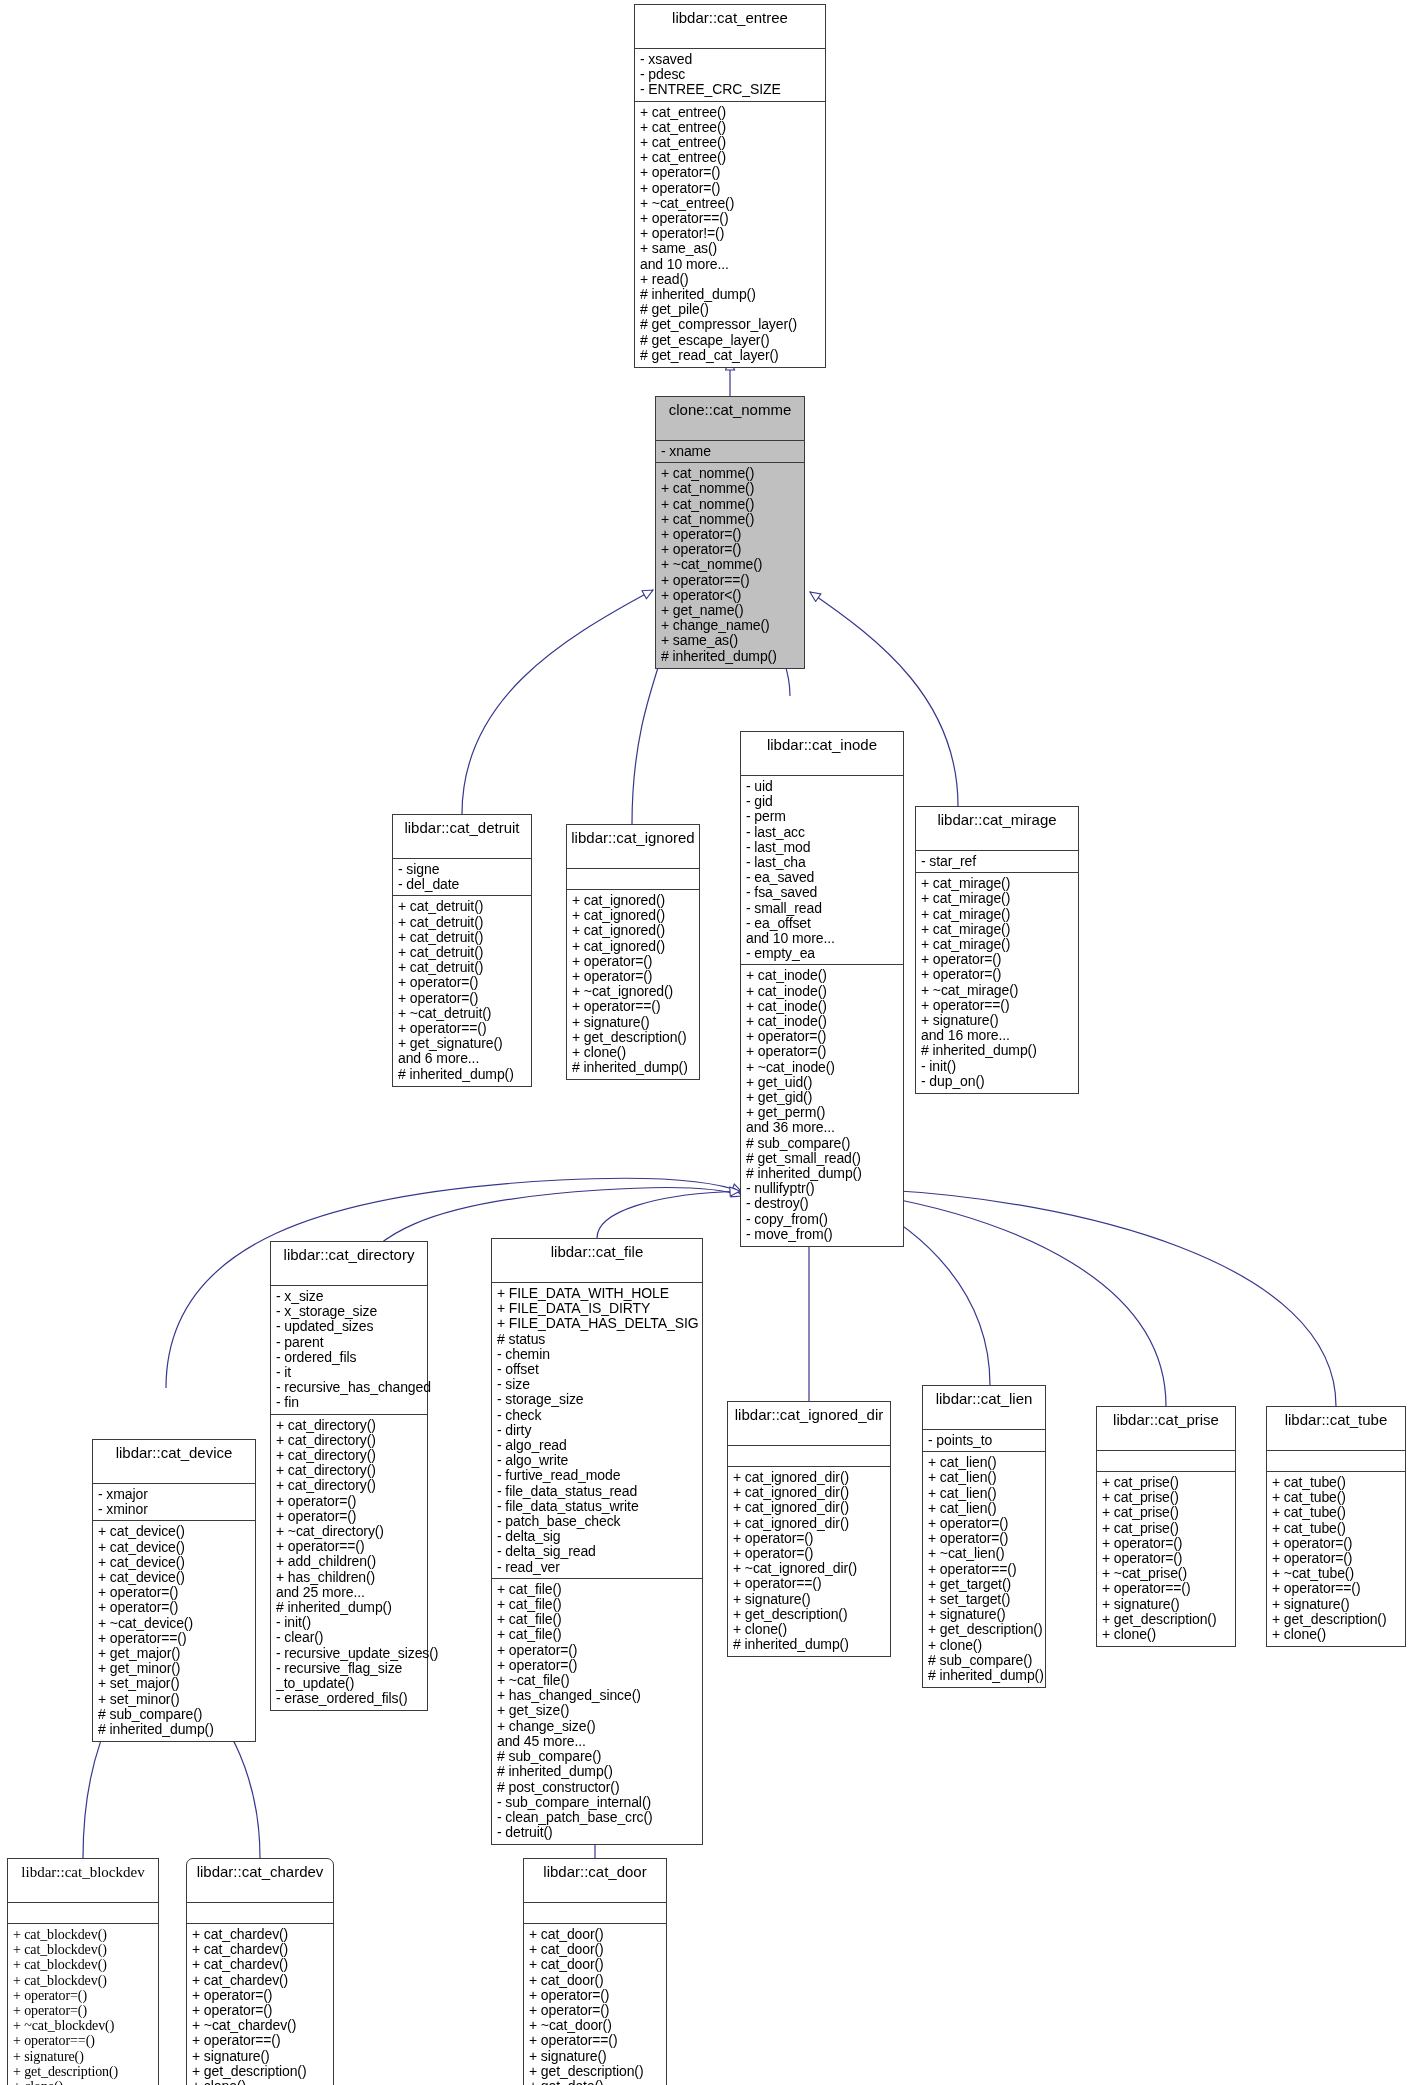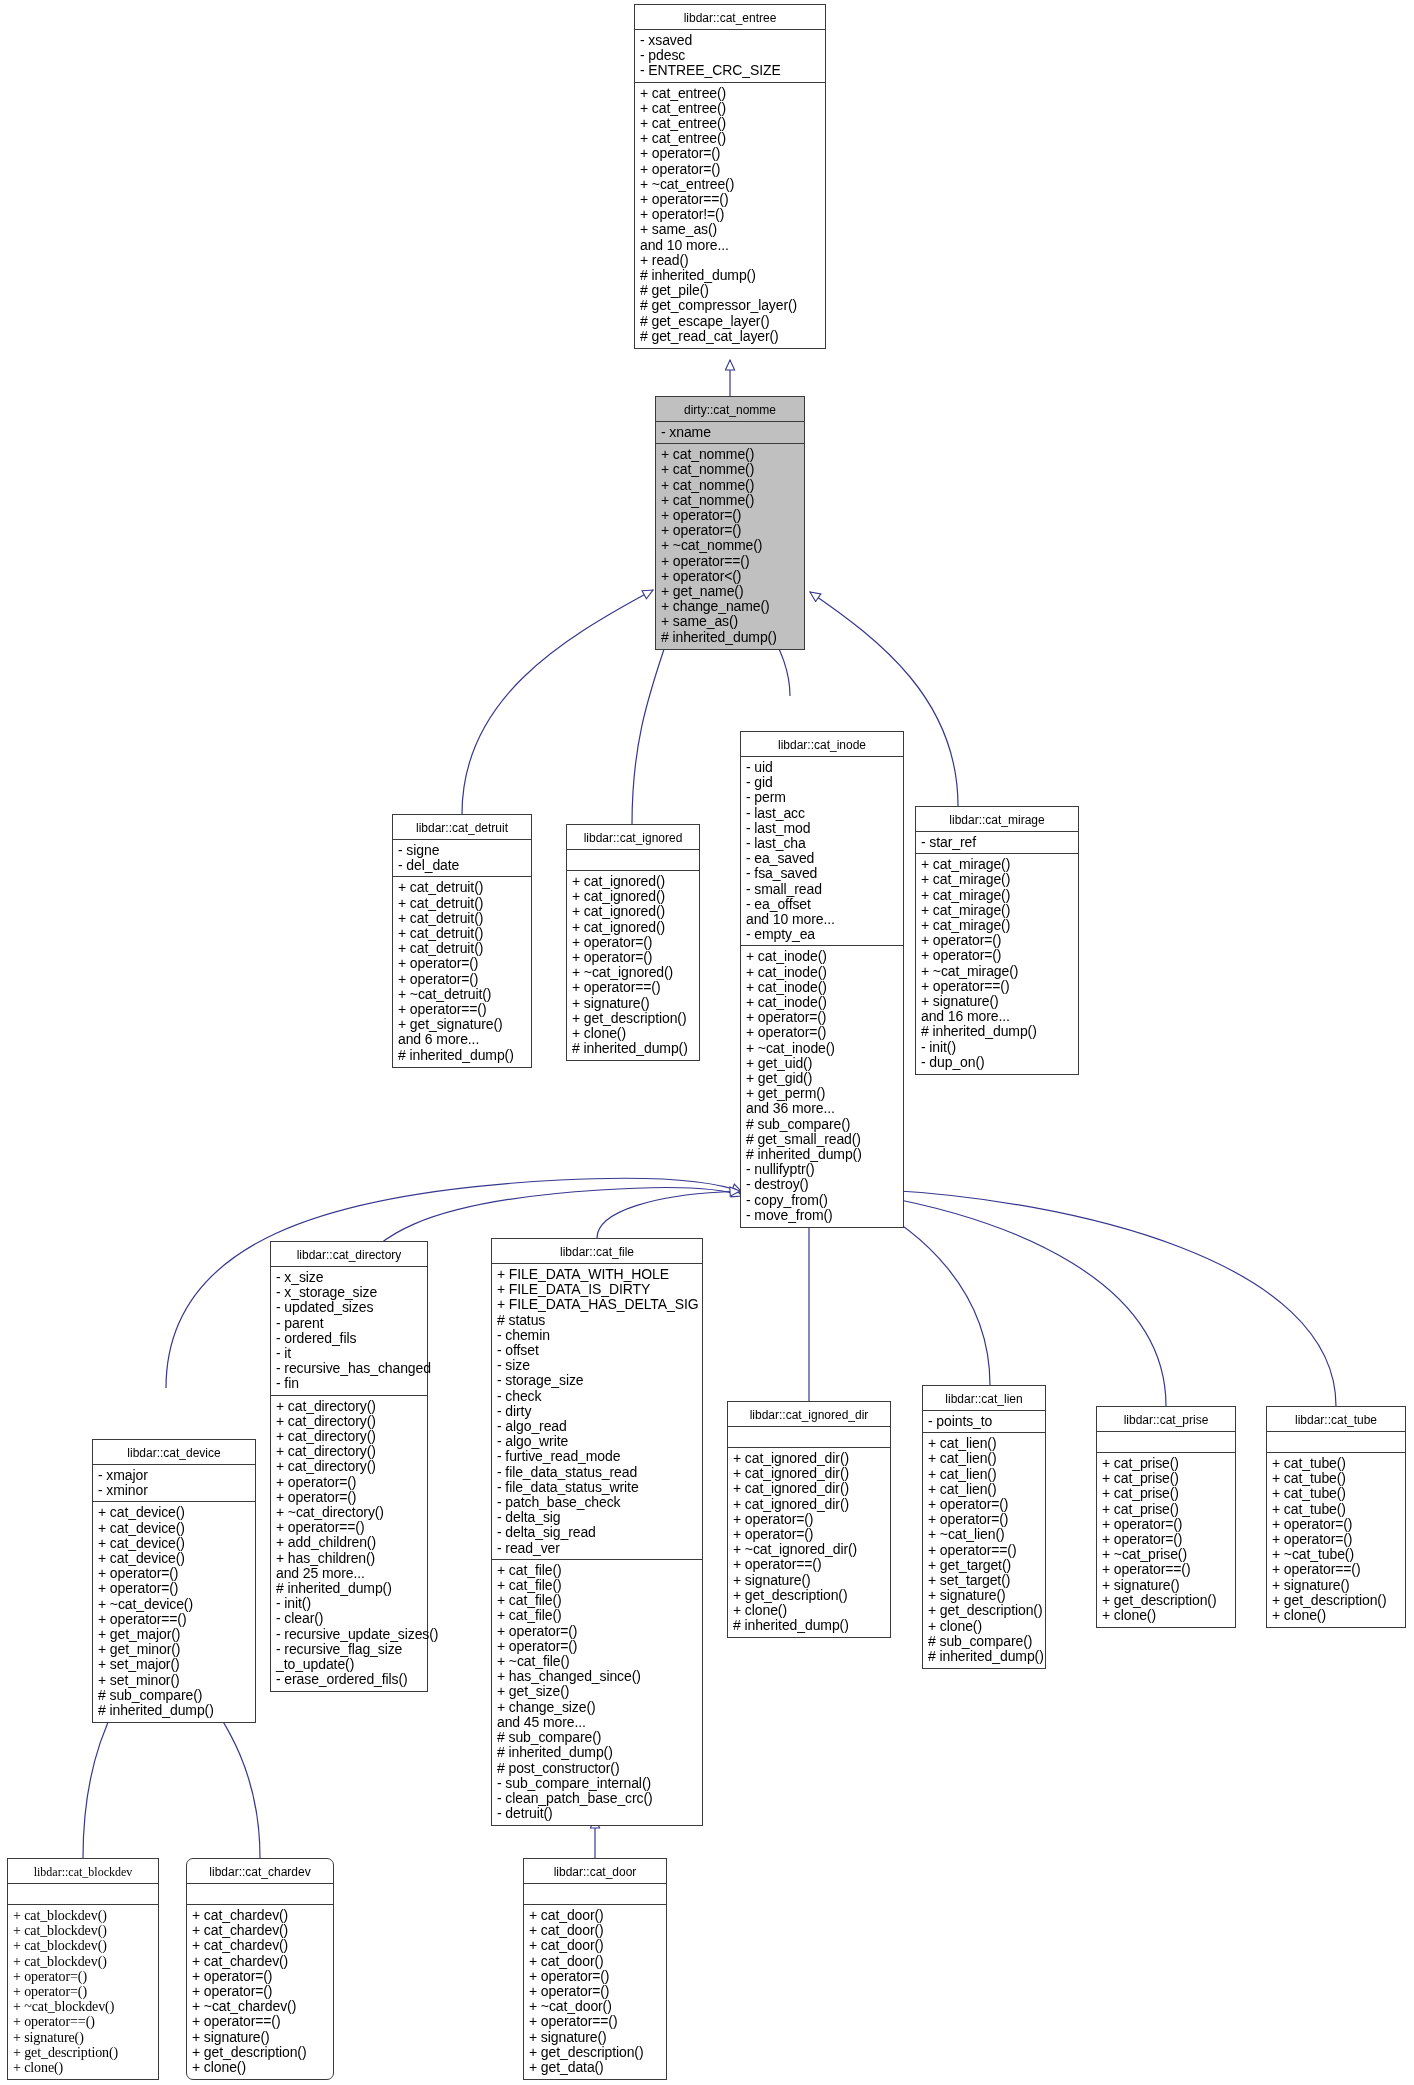--- a/index.html
+++ b/index.html
@@ -27,23 +27,23 @@
     box-sizing: border-box;
     border: 1px solid #3b3b3b;
     background: #ffffff;
     z-index: 5;
   }
   .uml-box.highlight {
     background: #c0c0c0;
   }
   .uml-title {
     text-align: center;
-    font-size: 12px;
+    font-size: 15px;
     line-height: 20px;
-    padding: 3px 4px 1px 4px;
+    padding: 3px 4px 20px 4px;
     color: #000000;
     border-bottom: 1px solid #3b3b3b;
     white-space: nowrap;
   }
   .uml-attrs {
     border-bottom: 1px solid #3b3b3b;
     padding: 3px 5px 3px 5px;
     min-height: 14px;
   }
   .uml-ops {
@@ -122,21 +122,21 @@
         <div class="uml-row">and 10 more...</div>
         <div class="uml-row">+ read()</div>
         <div class="uml-row"># inherited_dump()</div>
         <div class="uml-row"># get_pile()</div>
         <div class="uml-row"># get_compressor_layer()</div>
         <div class="uml-row"># get_escape_layer()</div>
         <div class="uml-row"># get_read_cat_layer()</div>
       </div>
     </div>
     <div class="uml-box highlight" style="left: 655px; top: 396px; width: 150px;">
-      <div class="uml-title">dirty::cat_nomme</div>
+      <div class="uml-title">clone::cat_nomme</div>
       <div class="uml-attrs">
         <div class="uml-row">- xname</div>
       </div>
       <div class="uml-ops">
         <div class="uml-row">+ cat_nomme()</div>
         <div class="uml-row">+ cat_nomme()</div>
         <div class="uml-row">+ cat_nomme()</div>
         <div class="uml-row">+ cat_nomme()</div>
         <div class="uml-row">+ operator=()</div>
         <div class="uml-row">+ operator=()</div>

